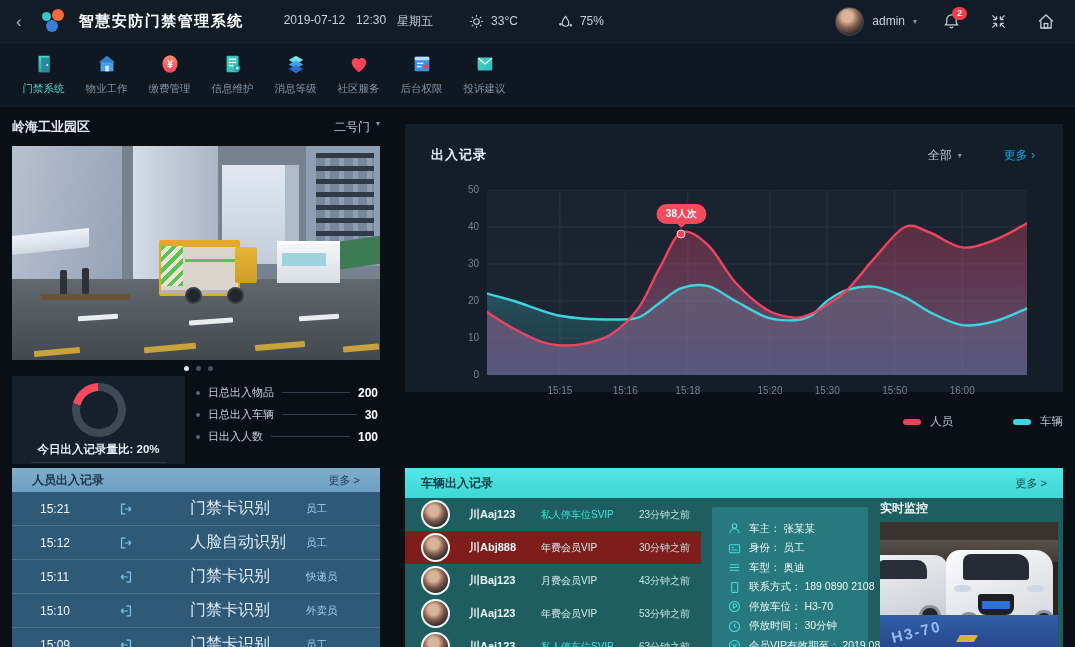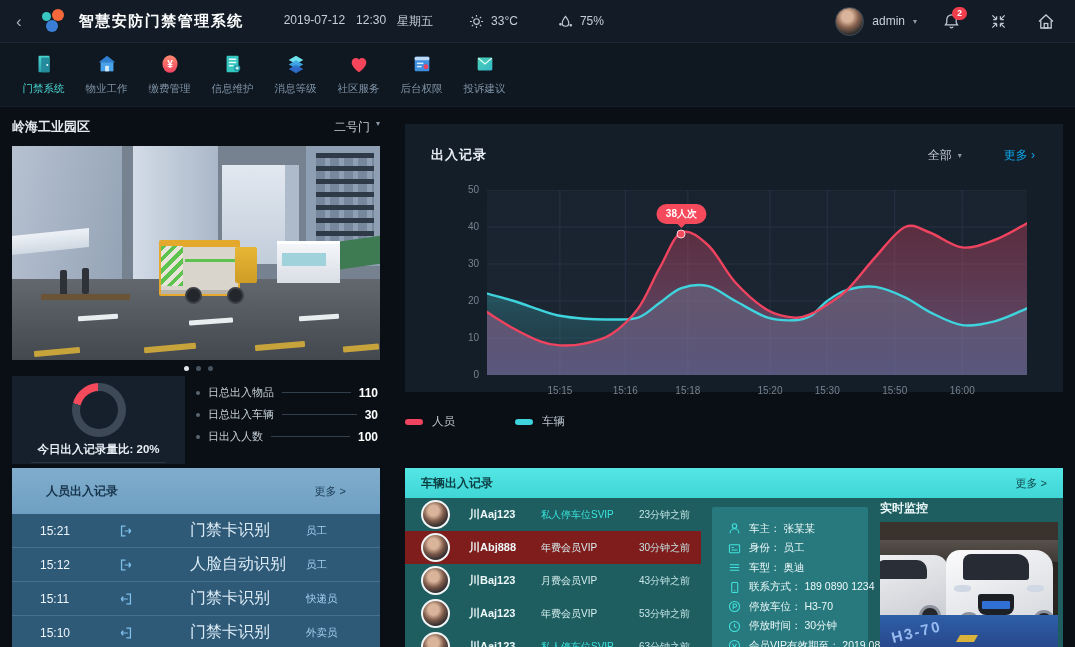--- a/index.html
+++ b/index.html
@@ -47,21 +47,21 @@
   .donut::after{content:"";position:absolute;left:8px;top:8px;width:38px;height:38px;border-radius:50%;background:#15202c}
   .donut-caption{margin-top:5px;font-size:11.5px;font-weight:bold;color:#e8eef4;border-bottom:1px solid #2a3644;padding:0 6px 5px}
   .stats{position:absolute;left:196px;top:386px;width:182px;display:flex;flex-direction:column;gap:9px}
   .stat-row{display:flex;align-items:center;height:13px}
   .stat-dot{width:4px;height:4px;border-radius:50%;background:#5a6570;margin-right:8px}
   .stat-label{font-size:11px;color:#c3cdd6;white-space:nowrap}
   .stat-line{flex:1;border-bottom:1px solid #323e4b;margin:0 8px}
   .stat-value{font-size:12px;font-weight:bold;color:#fff}
   
   .plist{position:absolute;left:12px;top:468px;width:368px;height:179px;overflow:hidden;background:#2e5a78}
-  .plist-header{height:46px;background:linear-gradient(180deg,#80adcc,#6e9fc2);display:flex;align-items:center;padding:0 34px}
+  .plist-header{height:24px;background:linear-gradient(180deg,#80adcc,#6e9fc2);display:flex;align-items:center;padding:0 20px}
   .plist-title{font-size:12px;font-weight:bold;color:#17344c}
   .plist-more{margin-left:auto;font-size:11px;color:#1c3b54;cursor:pointer}
   .prow{height:33px;display:grid;grid-template-columns:78px 72px 1fr 74px;align-items:center;padding-left:28px;border-bottom:1px solid rgba(210,230,244,0.16)}
   .prow:last-child{border-bottom:none}
   .p-time{font-size:12px;color:#eef5fa}
   .p-icon{color:#7fc0ec}
   .p-method{font-size:16px;color:#dcebf5;text-align:left}
   .p-role{font-size:10.5px;color:#a5d2f0}
   
   .chart-panel{position:absolute;left:405px;top:124px;width:658px;height:268px;background:#141e29}
@@ -69,21 +69,21 @@
   .cp-title{font-size:13px;font-weight:bold;color:#e8eef4;letter-spacing:1px}
   .cp-filter{margin-left:auto;margin-right:42px;font-size:12px;color:#c3ccd5;cursor:pointer;display:flex;gap:6px;align-items:center}
   .cp-more{font-size:12px;color:#0ea5e9;cursor:pointer}
   .plot{position:absolute;left:82px;top:66px;width:540px;height:185px;background:linear-gradient(180deg,#18232f,#1d2734)}
   .ylab{position:absolute;width:34px;left:40px;text-align:right;font-size:10px;color:#76828f}
   .xlab{position:absolute;top:261px;transform:translateX(-50%);font-size:10px;color:#76828f;white-space:nowrap}
   .tooltip{position:absolute;transform:translateX(-50%);background:#f5495c;color:#fff;font-size:10px;line-height:1;
       padding:5px 9px;border-radius:10px;white-space:nowrap;font-weight:bold}
   .tooltip::after{content:"";position:absolute;left:50%;bottom:-4px;margin-left:-4px;border:4px solid transparent;border-top-color:#f5495c;border-bottom:none}
   .tdot{position:absolute;width:7px;height:7px;border-radius:50%;background:#f5495c;border:1.5px solid #ffd7dd;transform:translate(-50%,-50%)}
-  .legend{position:absolute;left:0;right:0;top:290px;display:flex;justify-content:flex-start;gap:60px}
+  .legend{position:absolute;left:0;right:0;top:290px;display:flex;justify-content:flex-end;gap:60px}
   .legend-item{display:flex;align-items:center;gap:9px;cursor:pointer}
   .legend-pill{width:18px;height:6px;border-radius:3px}
   .legend-text{font-size:11.5px;color:#b9c3cd}
   
   .vpanel{position:absolute;left:405px;top:468px;width:658px;height:179px;overflow:hidden;background:#1e5e61}
   .vpanel-header{height:30px;background:linear-gradient(180deg,#53e6e4,#3fd7d6);display:flex;align-items:center;padding:0 16px}
   .vpanel-title{font-size:12px;font-weight:bold;color:#0d4045}
   .vpanel-more{margin-left:auto;font-size:11px;color:#0f474c;cursor:pointer}
   .vrows{position:absolute;left:0;top:30px;width:296px}
   .vrow{height:33px;display:grid;grid-template-columns:48px 72px 98px 1fr;align-items:center;padding-left:16px;cursor:pointer}
@@ -352,21 +352,21 @@
 
   <div class="donut-card">
     <div class="donut" id="donut" style="background: conic-gradient(from 285deg, rgb(245, 73, 92) 0deg, rgb(245, 73, 92) 20%, rgb(61, 73, 86) 20%, rgb(61, 73, 86) 100%);"></div>
     <div class="donut-caption">今日出入记录量比: 20%</div>
   </div>
   <div class="stats" id="stats">
       <div class="stat-row">
         <span class="stat-dot"></span>
         <span class="stat-label">日总出入物品</span>
         <span class="stat-line"></span>
-        <span class="stat-value">110</span>
+        <span class="stat-value">200</span>
       </div>
       <div class="stat-row">
         <span class="stat-dot"></span>
         <span class="stat-label">日总出入车辆</span>
         <span class="stat-line"></span>
         <span class="stat-value">30</span>
       </div>
       <div class="stat-row">
         <span class="stat-dot"></span>
         <span class="stat-label">日出入人数</span>
@@ -566,21 +566,21 @@
           <svg width="13" height="13" viewBox="0 0 14 14" fill="none" stroke="currentColor" stroke-width="1.1">
             <path d="M2 4h10M2 7h10M2 10h10"></path>
           </svg>
           <span class="d-text">车型：  奥迪</span>
         </div>
         <div class="drow">
           <svg width="13" height="13" viewBox="0 0 14 14" fill="none" stroke="currentColor" stroke-width="1.1">
             <rect x="4" y="1.5" width="6.5" height="11" rx="1.2"></rect>
             <path d="M6.6 10.6h1.3"></path>
           </svg>
-          <span class="d-text">联系方式：  189 0890 1234</span>
+          <span class="d-text">联系方式：  189 0890 2108</span>
         </div>
         <div class="drow">
           <svg width="13" height="13" viewBox="0 0 14 14" fill="none" stroke="currentColor" stroke-width="1.1">
             <circle cx="7" cy="7" r="5.4"></circle>
             <path d="M5.6 10V4.2h1.9a1.8 1.8 0 0 1 0 3.6H5.6"></path>
           </svg>
           <span class="d-text">停放车位：  H3-70</span>
         </div>
         <div class="drow">
           <svg width="13" height="13" viewBox="0 0 14 14" fill="none" stroke="currentColor" stroke-width="1.1">

